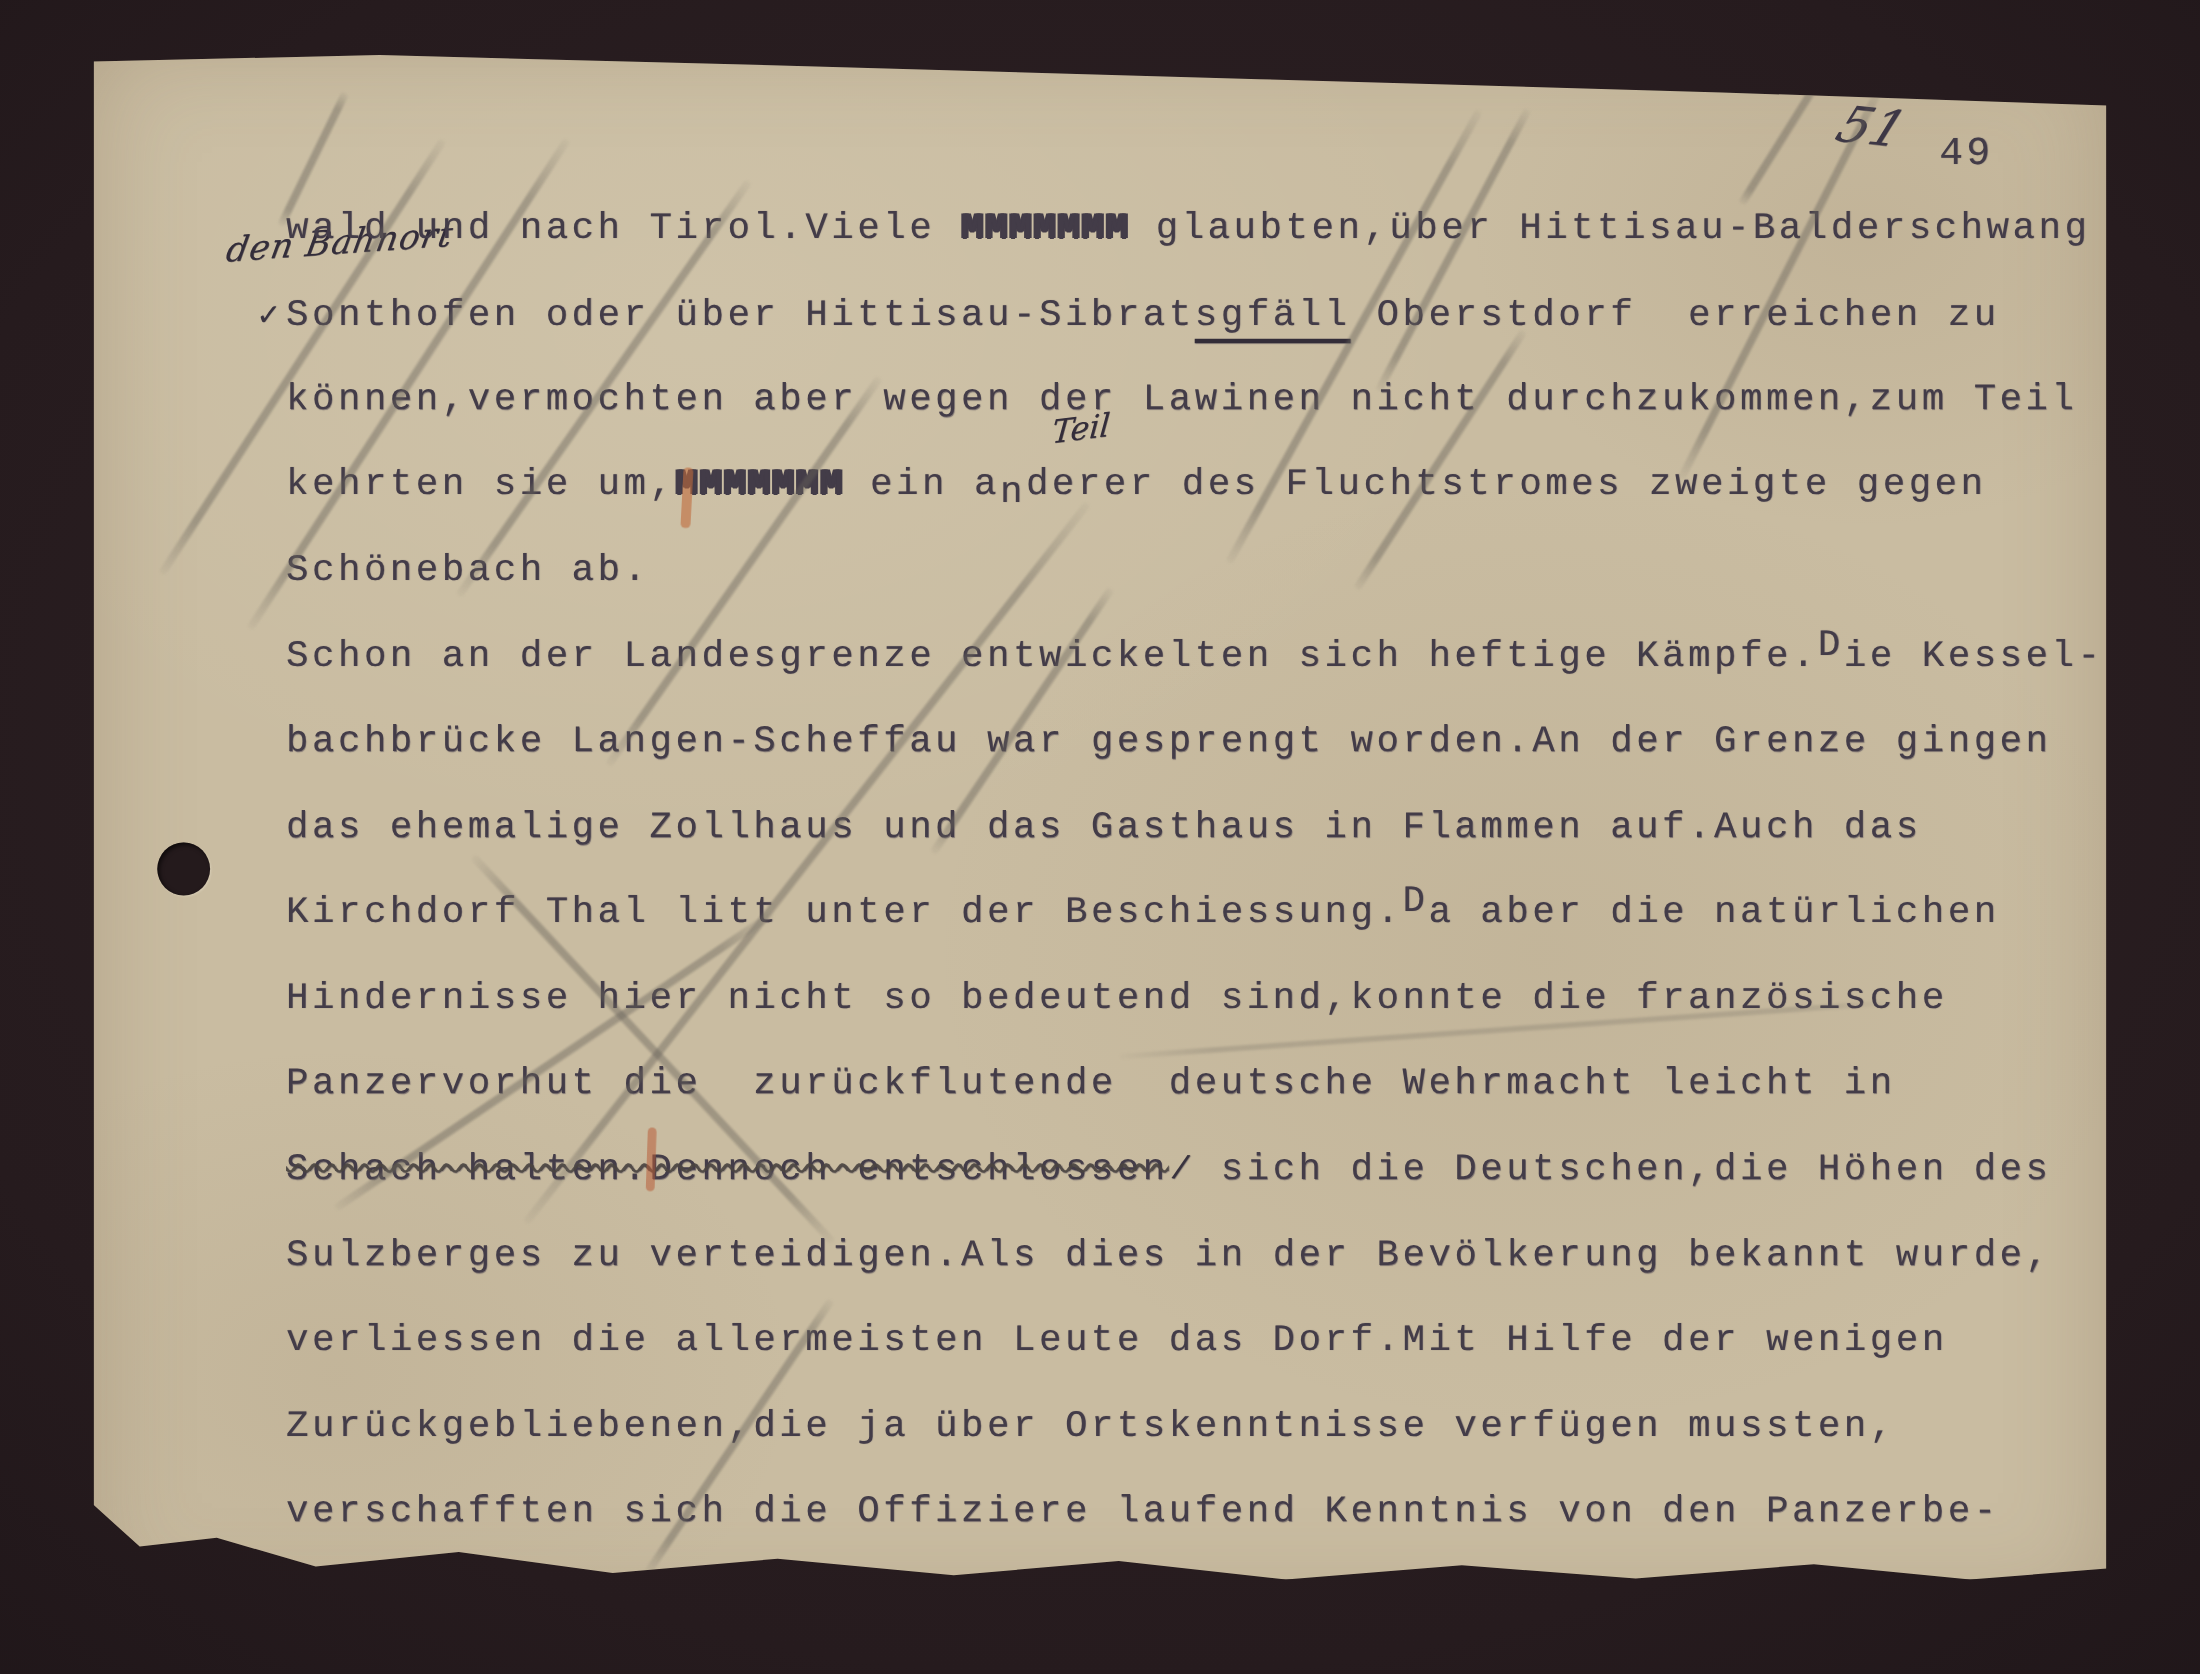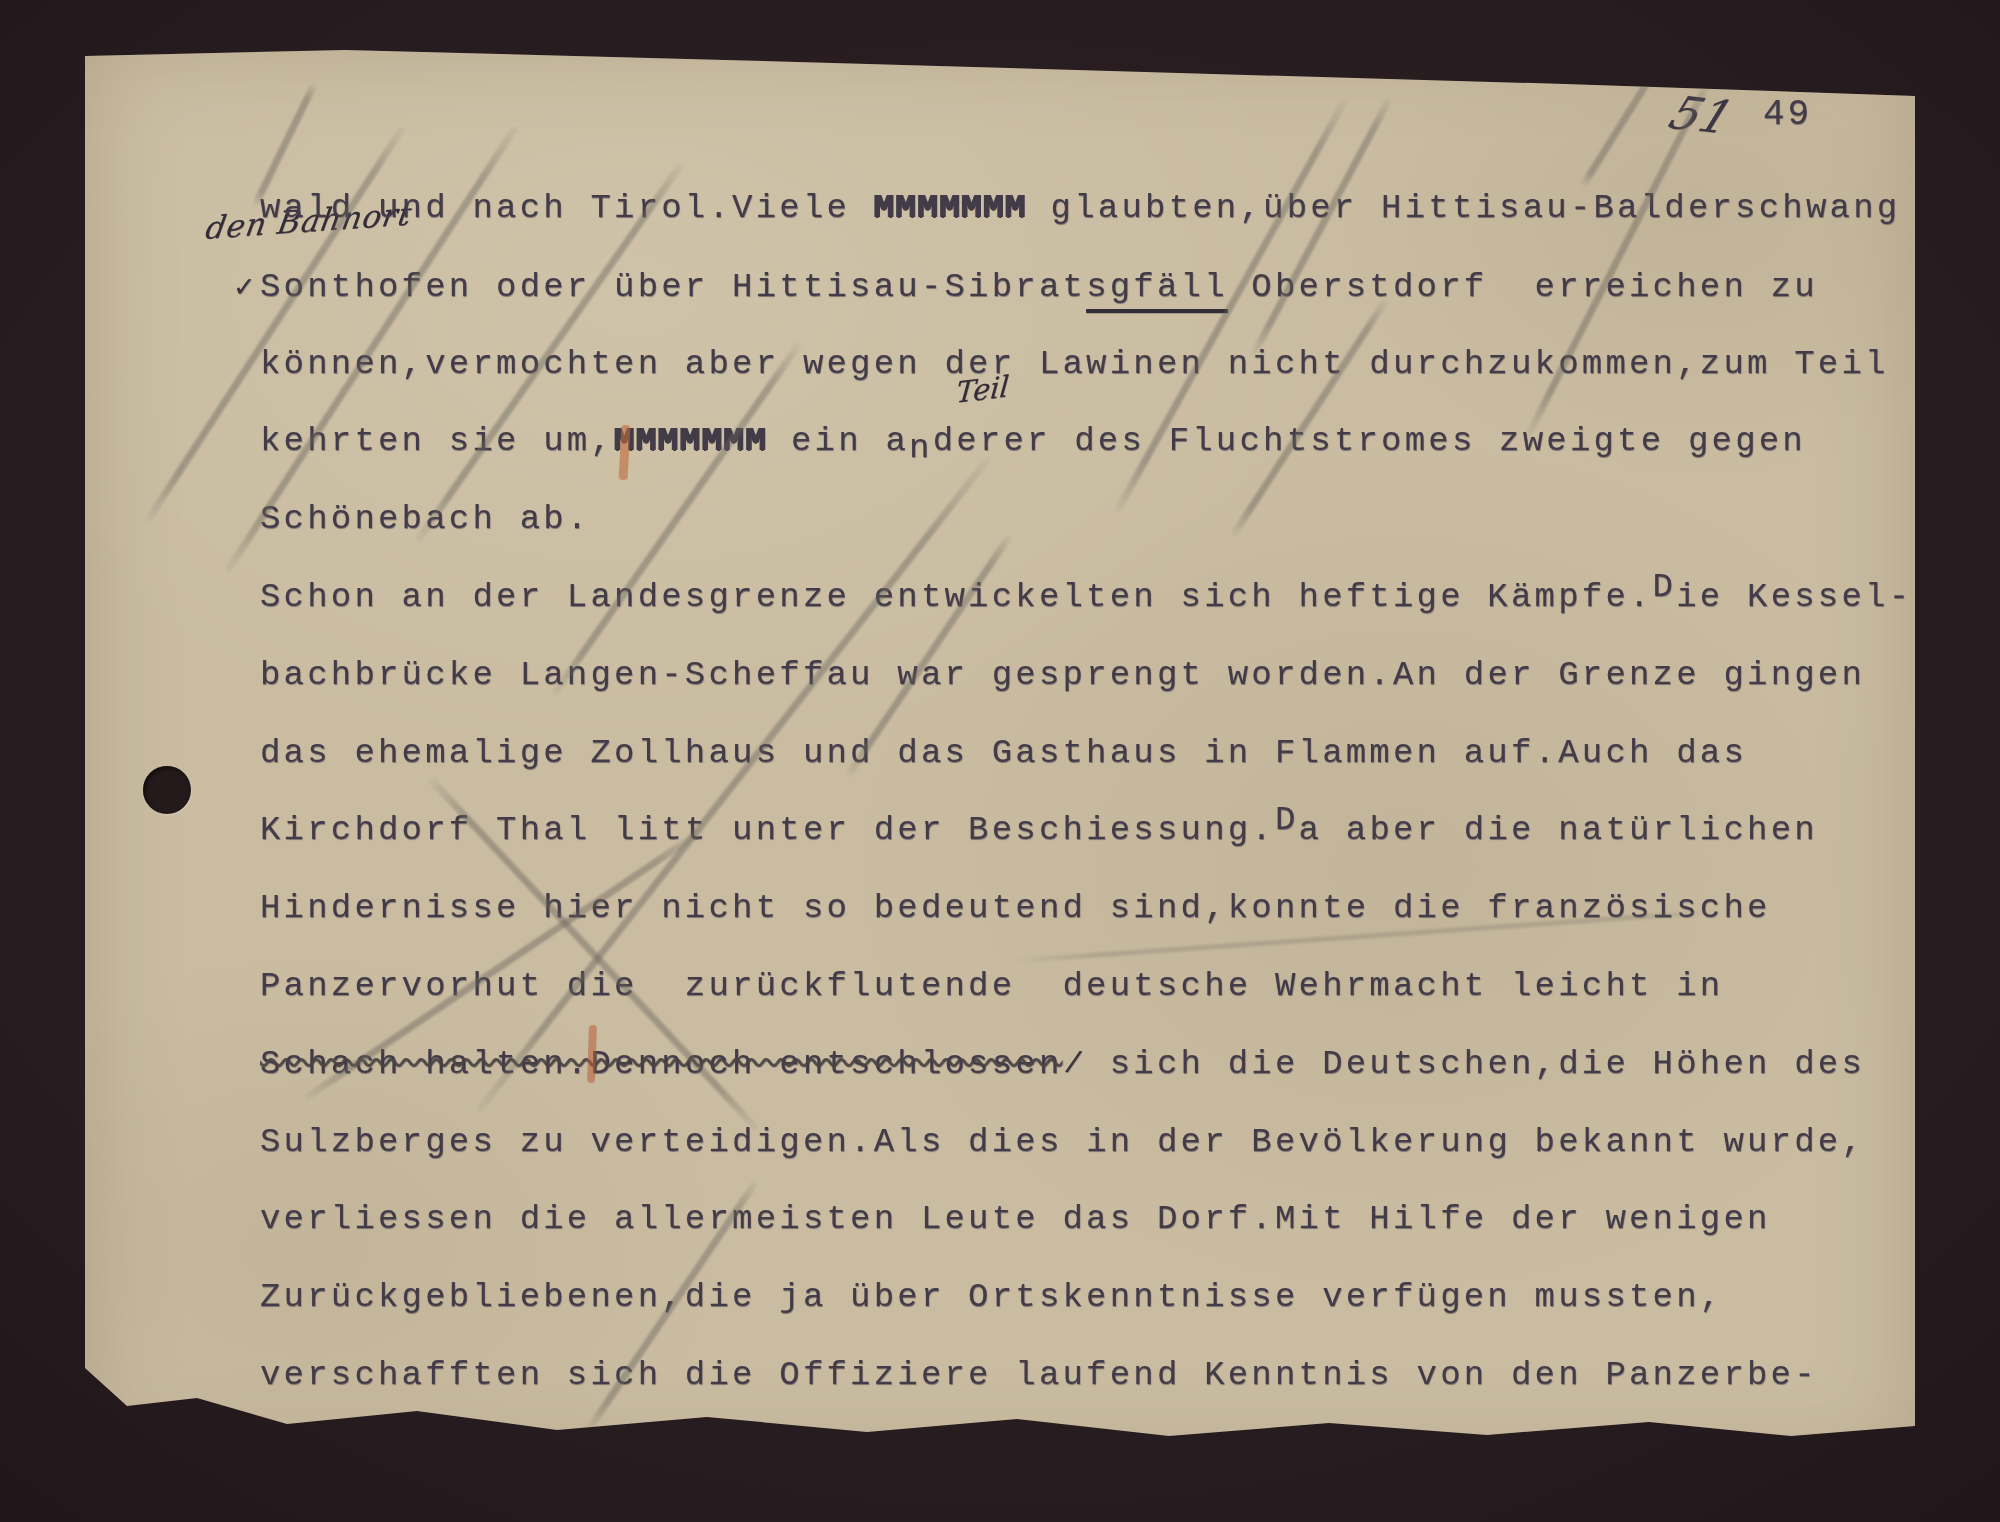--- a/index.html
+++ b/index.html
@@ -26,21 +26,21 @@
   
   .textblock{
     position:absolute;left:175px;top:130px;width:1660px;
     font-family:"Liberation Mono", monospace;
     font-size:34px;color:#433c48;
     letter-spacing:3.2px;white-space:pre;
     text-shadow:0.5px 0.5px 0.8px rgba(62,54,72,0.55);
   }
   .tline{height:77.8px;line-height:77.8px;}
   .xout{
-    font-weight:normal;letter-spacing:1.5px;
+    font-weight:bold;letter-spacing:1.5px;
     text-shadow:1.5px 0 0 currentColor,-1.5px 0 0 currentColor,0 1px 0 currentColor;
   }
   .u-wavy{text-decoration-style:wavy;
     text-decoration-color:#39333e;text-decoration-thickness:2.5px;text-underline-offset:13px;}
   .u-solid{text-decoration:underline;text-decoration-style:solid;
     text-decoration-color:#332d38;text-decoration-thickness:3.5px;text-underline-offset:13px;}
   .strike{text-decoration:line-through;text-decoration-style:wavy;
     text-decoration-color:rgba(74,68,63,0.85);text-decoration-thickness:2.5px;}
   .raised{position:relative;top:-10px;}
   .lowered{position:relative;top:7px;}
@@ -52,21 +52,21 @@
     position:absolute;font-family:"DejaVu Serif", serif;font-style:italic;
     color:#332d3a;transform-origin:left bottom;
   }
   .ann-bahnort{left:118px;top:170px;font-size:31px;transform:rotate(-4deg) skewX(-14deg);
     letter-spacing:1px;text-shadow:0.5px 0.5px 0 rgba(51,45,58,0.6);}
   .ann-teil{left:870px;top:336px;font-size:29px;transform:rotate(-7deg) skewX(-12deg);
     text-shadow:0.5px 0.5px 0 rgba(51,45,58,0.6);}
   .ann-51{left:1577px;top:44px;font-size:46px;transform:rotate(6deg) skewX(-16deg);
     color:#3d3745;text-shadow:0.6px 0.6px 0.5px rgba(61,55,69,0.5);}
   .num-49{
-    position:absolute;left:1678px;top:54px;
+    position:absolute;left:1678px;top:79px;
     font-family:"Liberation Mono", monospace;font-size:36px;color:#433c48;
     letter-spacing:3px;text-shadow:0.5px 0.5px 0.8px rgba(62,54,72,0.55);
   }
   
   .hole{position:absolute;left:58px;top:726px;width:48px;height:48px;border-radius:50%;
     background:#241a1c;box-shadow:inset 2px 2px 4px rgba(0,0,0,0.6),1px 1px 2px rgba(255,250,235,0.25);}
   
   .stroke{position:absolute;height:7px;border-radius:4px;
     background:linear-gradient(90deg, rgba(108,103,94,0.05), rgba(108,103,94,0.46) 12%, rgba(100,95,88,0.42) 55%, rgba(108,103,94,0.44) 88%, rgba(108,103,94,0.05));
     transform-origin:0 50%;filter:blur(1.1px);}

